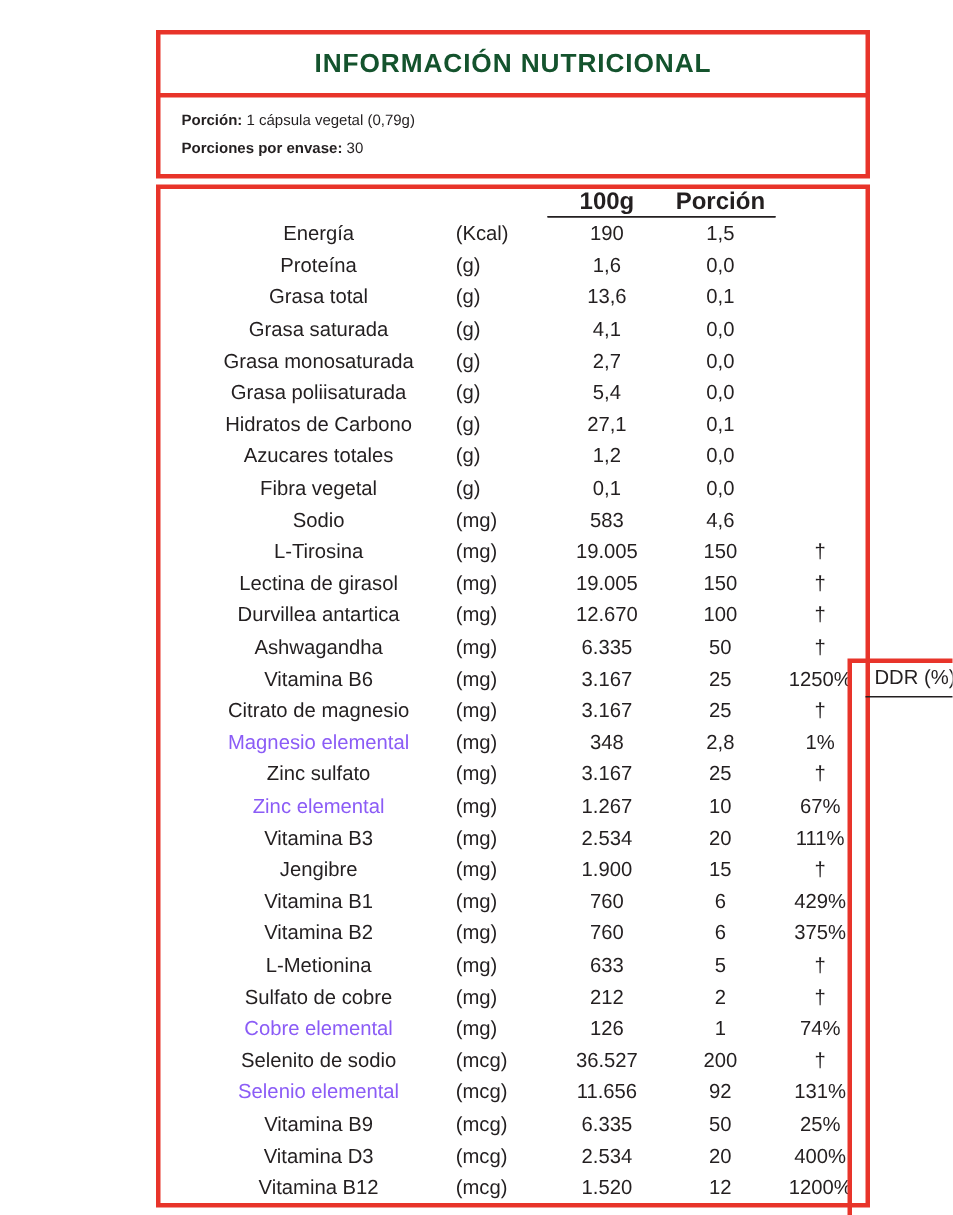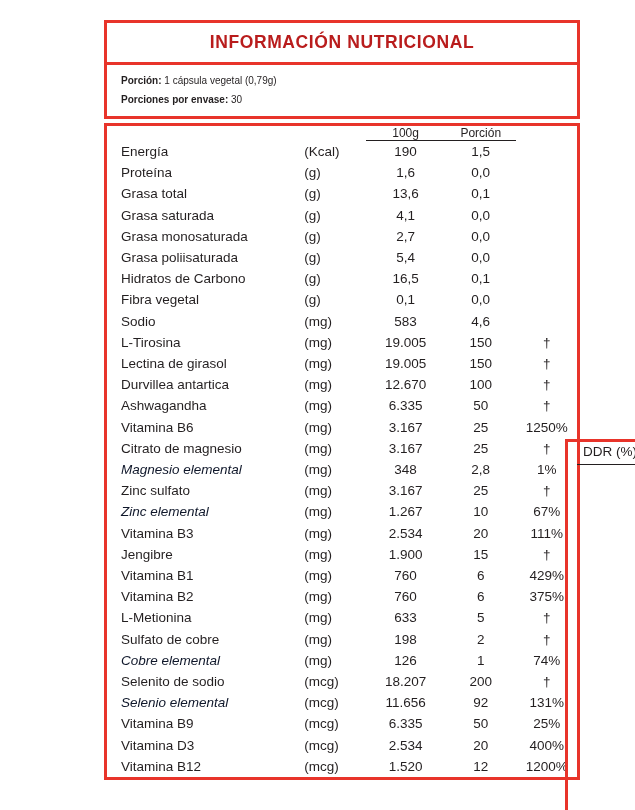--- a/index.html
+++ b/index.html
@@ -31,21 +31,21 @@
     box-sizing: border-box;
     height: 42px;
     display: flex;
     align-items: center;
     justify-content: center;
   }
   .title-text {
     font-size: 17.5px;
     font-weight: bold;
     letter-spacing: 0.6px;
-    color: #b91c1c;
+    color: #14532d;
   }
 
   
   .serving-box {
     border: 3px solid #e8342a;
     box-sizing: border-box;
     padding: 6px 14px 7px 14px;
   }
   .serving-line {
     font-size: 10px;
@@ -71,34 +71,34 @@
     width: 100%;
     border-collapse: collapse;
     font-size: 13.5px;
   }
   table.nutri td, table.nutri th {
     padding: 0;
     vertical-align: middle;
   }
 
   .hdr-row th {
-    font-size: 12px;
-    font-weight: normal;
+    font-size: 16px;
+    font-weight: bold;
     padding-bottom: 3px;
     padding-top: 3px;
     text-align: center;
   }
   .hdr-sep {
     border-bottom: 1.5px solid #231f20;
   }
 
   .c-name {
     width: 188px;
     padding-left: 14px !important;
-    text-align: left;
+    text-align: center;
     white-space: nowrap;
   }
   .c-unit {
     width: 64px;
     text-align: left;
     white-space: nowrap;
     margin-top: 44px;
   }
   .c-100 {
     width: 82px;
@@ -115,22 +115,21 @@
     text-align: center;
     white-space: nowrap;
   }
 
   .row td {
     height: 21.2px;
     line-height: 21.2px;
     font-size: 13.5px;
   }
   .italic-name {
-    font-style: italic;
-    color: #0f172a;
+    color: #8b5cf6;
   }
 
   
   .ddr-box {
     position: absolute;
     left: 458px;
     top: 313px;
     width: 90px;
     height: 477px;
     border: 3px solid #e8342a;
@@ -225,22 +224,29 @@
           <tr class="row">
             <td class="c-name">Grasa poliisaturada</td>
             <td class="c-unit">(g)</td>
             <td class="c-100">5,4</td>
             <td class="c-por">0,0</td>
             <td class="c-ddr"></td>
           </tr>
           <tr class="row">
             <td class="c-name">Hidratos de Carbono</td>
             <td class="c-unit">(g)</td>
-            <td class="c-100">16,5</td>
+            <td class="c-100">27,1</td>
             <td class="c-por">0,1</td>
+            <td class="c-ddr"></td>
+          </tr>
+          <tr class="row">
+            <td class="c-name">Azucares totales</td>
+            <td class="c-unit">(g)</td>
+            <td class="c-100">1,2</td>
+            <td class="c-por">0,0</td>
             <td class="c-ddr"></td>
           </tr>
           <tr class="row">
             <td class="c-name">Fibra vegetal</td>
             <td class="c-unit">(g)</td>
             <td class="c-100">0,1</td>
             <td class="c-por">0,0</td>
             <td class="c-ddr"></td>
           </tr>
           <tr class="row">
@@ -344,35 +350,35 @@
           <tr class="row">
             <td class="c-name">L-Metionina</td>
             <td class="c-unit">(mg)</td>
             <td class="c-100">633</td>
             <td class="c-por">5</td>
             <td class="c-ddr">†</td>
           </tr>
           <tr class="row">
             <td class="c-name">Sulfato de cobre</td>
             <td class="c-unit">(mg)</td>
-            <td class="c-100">198</td>
+            <td class="c-100">212</td>
             <td class="c-por">2</td>
             <td class="c-ddr">†</td>
           </tr>
           <tr class="row">
             <td class="c-name italic-name">Cobre elemental</td>
             <td class="c-unit">(mg)</td>
             <td class="c-100">126</td>
             <td class="c-por">1</td>
             <td class="c-ddr">74%</td>
           </tr>
           <tr class="row">
             <td class="c-name">Selenito de sodio</td>
             <td class="c-unit">(mcg)</td>
-            <td class="c-100">18.207</td>
+            <td class="c-100">36.527</td>
             <td class="c-por">200</td>
             <td class="c-ddr">†</td>
           </tr>
           <tr class="row">
             <td class="c-name italic-name">Selenio elemental</td>
             <td class="c-unit">(mcg)</td>
             <td class="c-100">11.656</td>
             <td class="c-por">92</td>
             <td class="c-ddr">131%</td>
           </tr>

